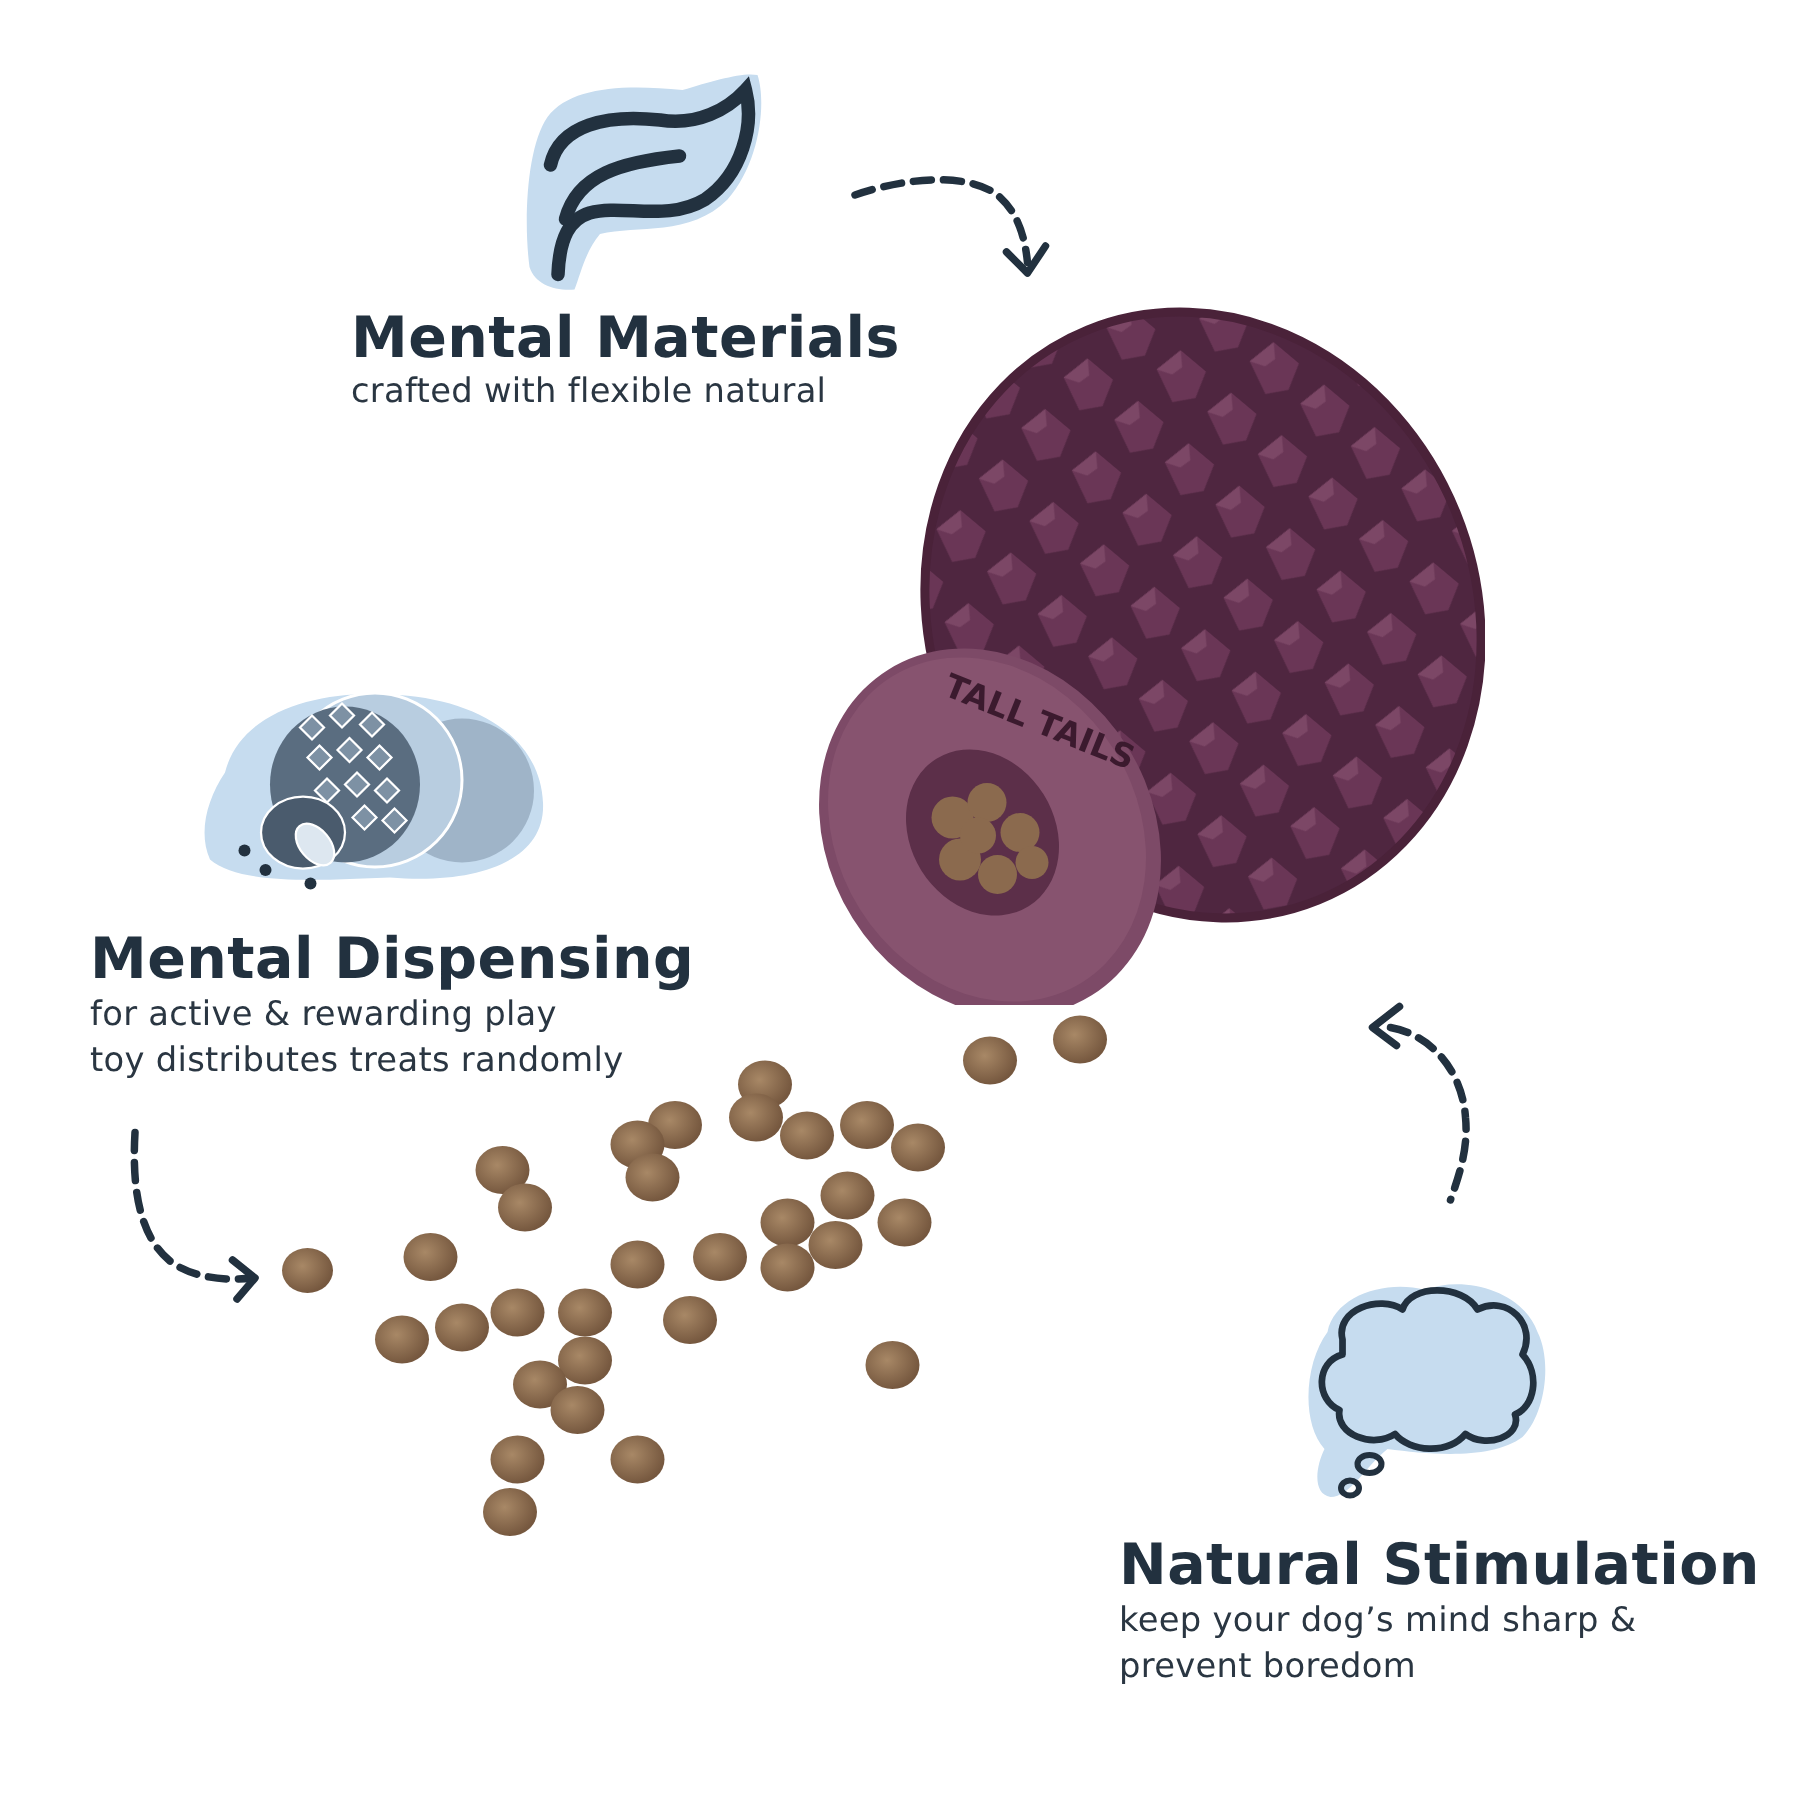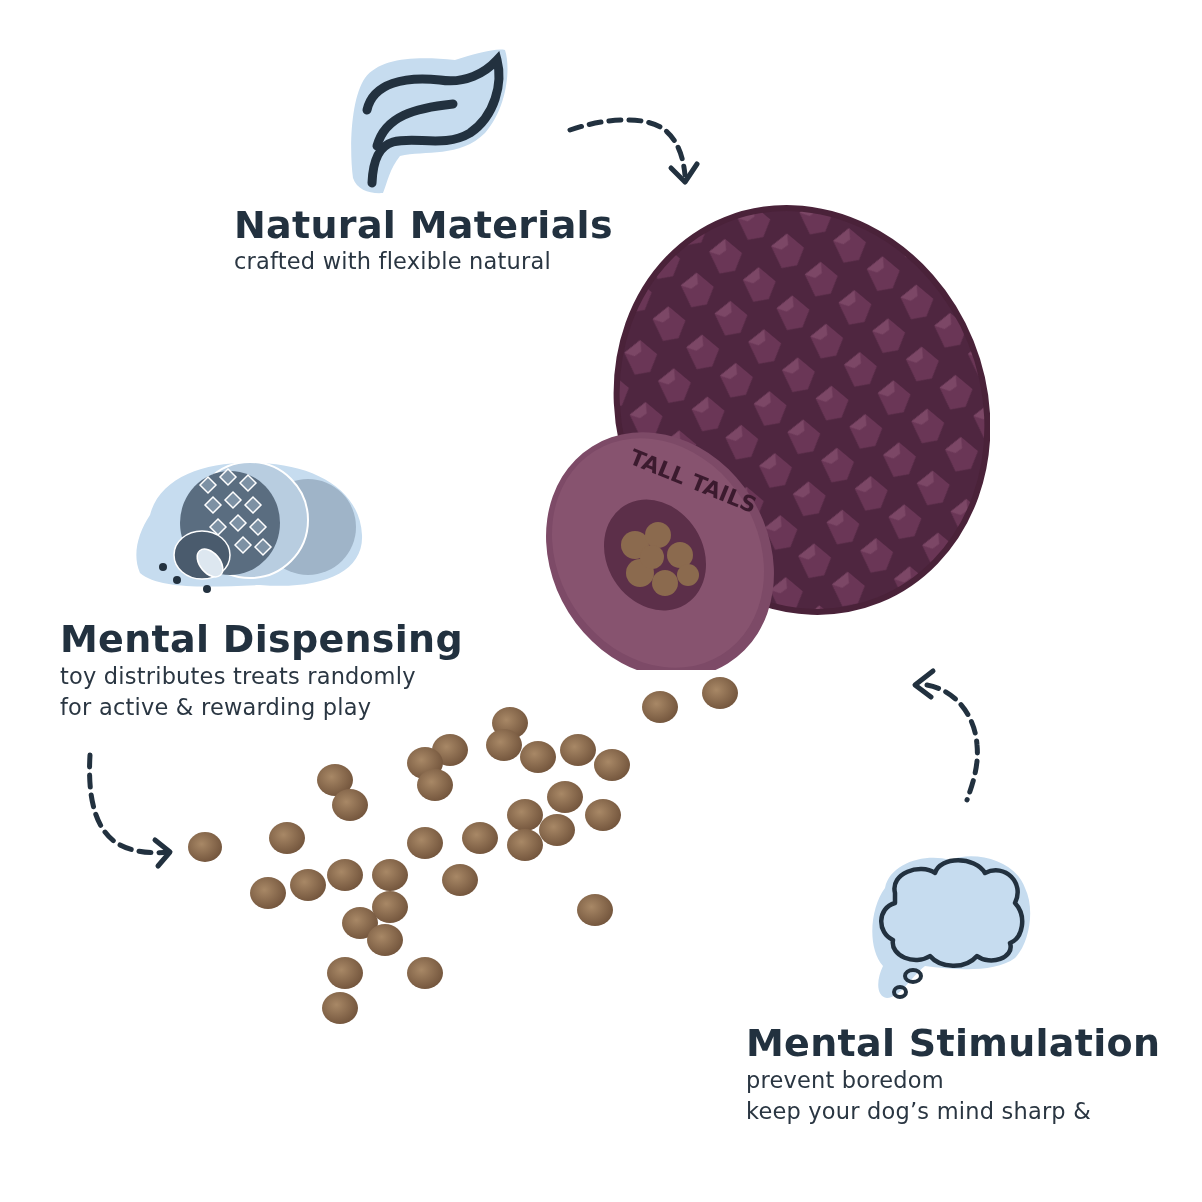--- a/index.html
+++ b/index.html
@@ -20,21 +20,21 @@
   </svg>
 </div>
 
 <div class="abs" style="left:565px;top:110px;width:145px;height:80px;">
   <svg width="145" height="80" viewBox="0 0 145 80">
     <path d="M5 20 C40 8 80 5 100 20 C112 30 118 45 120 65" fill="none" stroke="#22313f" stroke-width="5" stroke-dasharray="12 8" stroke-linecap="round"></path>
     <path d="M106 58 L120 72 L132 54" fill="none" stroke="#22313f" stroke-width="5" stroke-linecap="round" stroke-linejoin="round"></path>
   </svg>
 </div>
 
-<div class="abs feature-title" style="left:234px;top:203px;">Natural Materials</div>
+<div class="abs feature-title" style="left:234px;top:203px;">Mental Materials</div>
 <div class="abs" style="left:234px;top:246px;">
   <div class="feature-desc">crafted with flexible natural</div>
 </div>
 
 <div class="abs" style="left:130px;top:455px;width:235px;height:140px;">
   <svg width="235" height="140" viewBox="0 0 235 140">
     <path d="M20 60 C30 20 80 5 130 8 C185 10 230 35 232 80 C234 118 190 135 130 130 C80 132 30 135 10 118 C2 100 8 78 20 60 Z" fill="#c6dcef"></path>
     <circle cx="178" cy="72" r="48" fill="#9fb4c8"></circle>
     <ellipse cx="120" cy="65" rx="58" ry="58" fill="#b8cde0" stroke="#ffffff" stroke-width="2"></ellipse>
     <ellipse cx="100" cy="68" rx="50" ry="52" fill="#5a6d80"></ellipse>
@@ -54,22 +54,22 @@
     <ellipse cx="72" cy="100" rx="28" ry="24" fill="#4a5b6d" stroke="#ffffff" stroke-width="1.5"></ellipse>
     <ellipse cx="80" cy="108" rx="10" ry="16" fill="#dde7f0" stroke="#ffffff" stroke-width="1.5" transform="rotate(-40 80 108)"></ellipse>
     <circle cx="33" cy="112" r="4" fill="#22313f"></circle>
     <circle cx="47" cy="125" r="4" fill="#22313f"></circle>
     <circle cx="77" cy="134" r="4" fill="#22313f"></circle>
   </svg>
 </div>
 
 <div class="abs feature-title" style="left:60px;top:617px;">Mental Dispensing</div>
 <div class="abs" style="left:60px;top:661px;">
+  <div class="feature-desc">for active &amp; rewarding play</div>
   <div class="feature-desc">toy distributes treats randomly</div>
-  <div class="feature-desc">for active &amp; rewarding play</div>
 </div>
 
 <div class="abs" style="left:80px;top:750px;width:100px;height:125px;">
   <svg width="100" height="125" viewBox="0 0 100 125">
     <path d="M10 5 C8 40 12 75 35 92 C50 102 70 104 88 102" fill="none" stroke="#22313f" stroke-width="5" stroke-dasharray="12 8" stroke-linecap="round"></path>
     <path d="M75 90 L90 102 L78 116" fill="none" stroke="#22313f" stroke-width="5" stroke-linecap="round" stroke-linejoin="round"></path>
   </svg>
 </div>
 
 <div class="abs" style="left:540px;top:195px;width:450px;height:475px;">
@@ -154,17 +154,17 @@
 
 <div class="abs" style="left:865px;top:848px;width:170px;height:155px;">
   <svg width="170" height="155" viewBox="0 0 170 155">
     <path d="M20 40 C25 15 60 5 85 12 C110 2 150 12 160 40 C170 60 165 95 150 110 C130 125 90 122 60 118 C45 130 35 150 22 150 C10 148 12 130 18 118 C2 100 5 60 20 40 Z" fill="#c6dcef"></path>
     <path d="M30 45 C25 25 55 15 70 25 C75 8 110 8 120 25 C140 15 160 35 150 55 C162 68 158 90 145 95 C150 110 125 118 112 108 C100 122 75 120 65 108 C50 118 25 108 28 92 C12 85 12 60 30 55 Z" fill="none" stroke="#22313f" stroke-width="4.5" stroke-linejoin="round"></path>
     <ellipse cx="48" cy="128" rx="8" ry="6" fill="none" stroke="#22313f" stroke-width="4"></ellipse>
     <ellipse cx="35" cy="144" rx="6" ry="5" fill="none" stroke="#22313f" stroke-width="4"></ellipse>
   </svg>
 </div>
 
-<div class="abs feature-title" style="left:746px;top:1021px;">Mental Stimulation</div>
+<div class="abs feature-title" style="left:746px;top:1021px;">Natural Stimulation</div>
 <div class="abs" style="left:746px;top:1065px;">
+  <div class="feature-desc">keep your dog’s mind sharp &amp;</div>
   <div class="feature-desc">prevent boredom</div>
-  <div class="feature-desc">keep your dog’s mind sharp &amp;</div>
 </div>
 
 </body></html>

